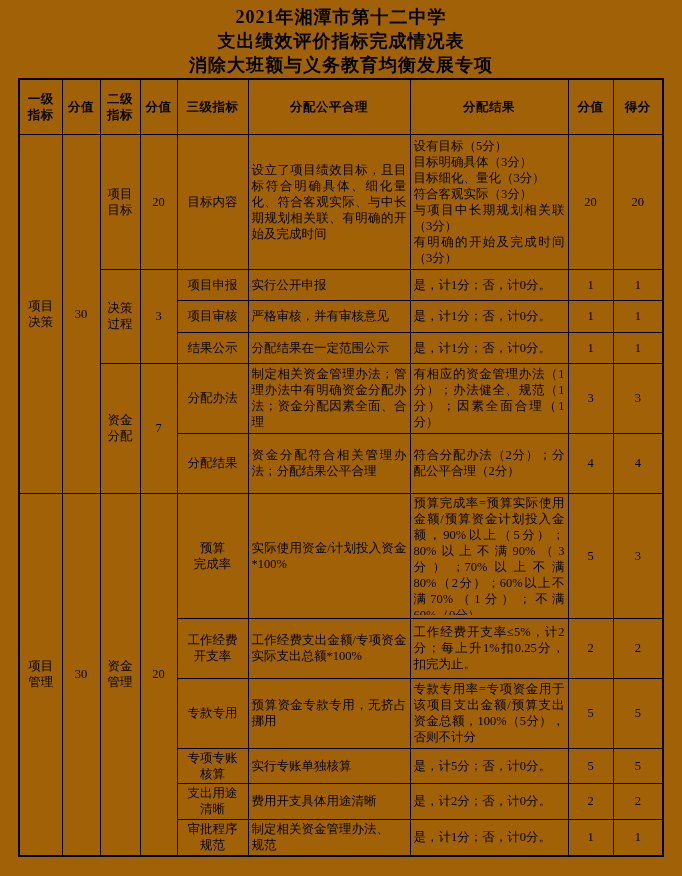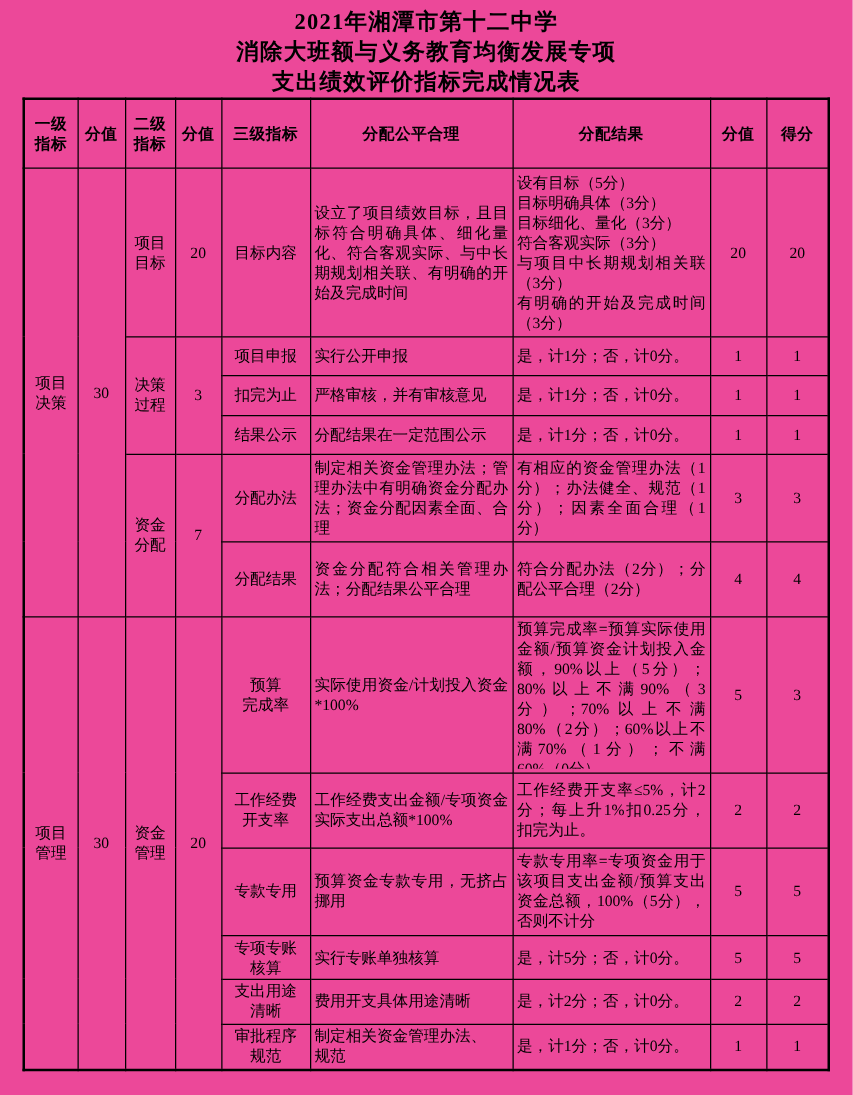--- a/index.html
+++ b/index.html
@@ -4,21 +4,21 @@
 <style>
   * { margin: 0; padding: 0; box-sizing: border-box; }
   html, body { background: #ffffff; }
   body {
     width: 682px;
     height: 876px;
     font-family: "Liberation Serif", "DejaVu Serif", serif;
     color: #000;
     overflow: hidden;
   }
-  .page { width: 682px; height: 876px; background: #ec4899; }
+  .page { width: 682px; height: 876px; background: #a16207; }
   .title-block {
     padding-top: 5px;
     text-align: center;
     font-size: 18px;
     font-weight: 600;
     line-height: 24px;
     letter-spacing: 1px;
   }
   table.indicator-table {
     border-collapse: collapse;
@@ -60,22 +60,22 @@
   tr.h-r11 { height: 36px; }
   tr.h-r12 { height: 37px; }
 </style>
 </head>
 <body>
 
 <div class="page">
 
   <div class="title-block">
     <div>2021年湘潭市第十二中学</div>
+    <div>支出绩效评价指标完成情况表</div>
     <div>消除大班额与义务教育均衡发展专项</div>
-    <div>支出绩效评价指标完成情况表</div>
   </div>
 
   <table class="indicator-table">
     <colgroup>
       <col style="width:43px">
         <col style="width:38px">
         <col style="width:40px">
       <col style="width:37px">
         <col style="width:71px">
         <col style="width:162px">
@@ -121,21 +121,21 @@
         <td class="c" rowspan="3">决策
 过程</td>
         <td class="c" rowspan="3">3</td>
         <td class="c">项目申报</td>
         <td class="just">实行公开申报</td>
         <td class="just">是，计1分；否，计0分。</td>
         <td class="c">1</td>
         <td class="c">1</td>
       </tr>
       <tr class="h-r3">
-        <td class="c">扣完为止</td>
+        <td class="c">项目审核</td>
         <td class="just">严格审核，并有审核意见</td>
         <td class="just">是，计1分；否，计0分。</td>
         <td class="c">1</td>
         <td class="c">1</td>
       </tr>
       <tr class="h-r4">
         <td class="c">结果公示</td>
         <td class="just">分配结果在一定范围公示</td>
         <td class="just">是，计1分；否，计0分。</td>
         <td class="c">1</td>

